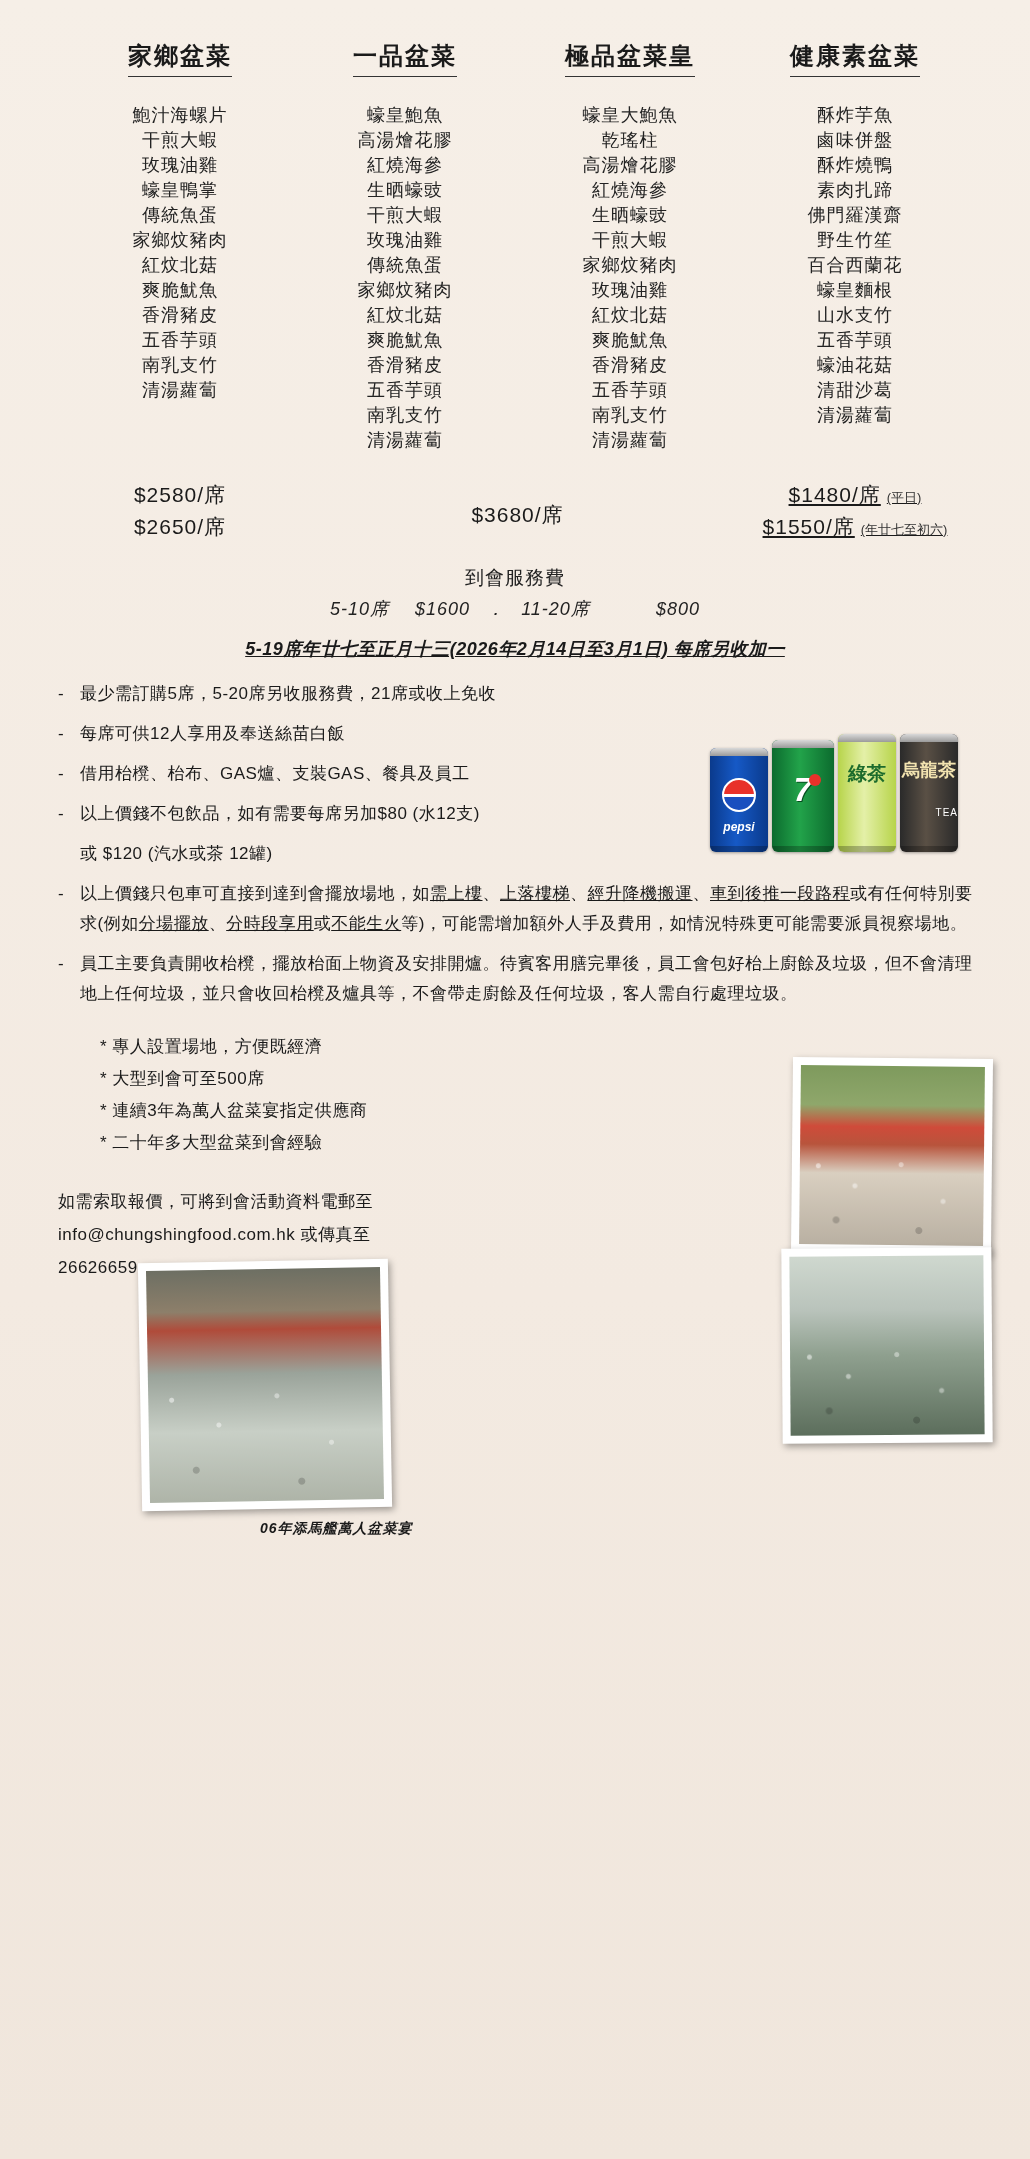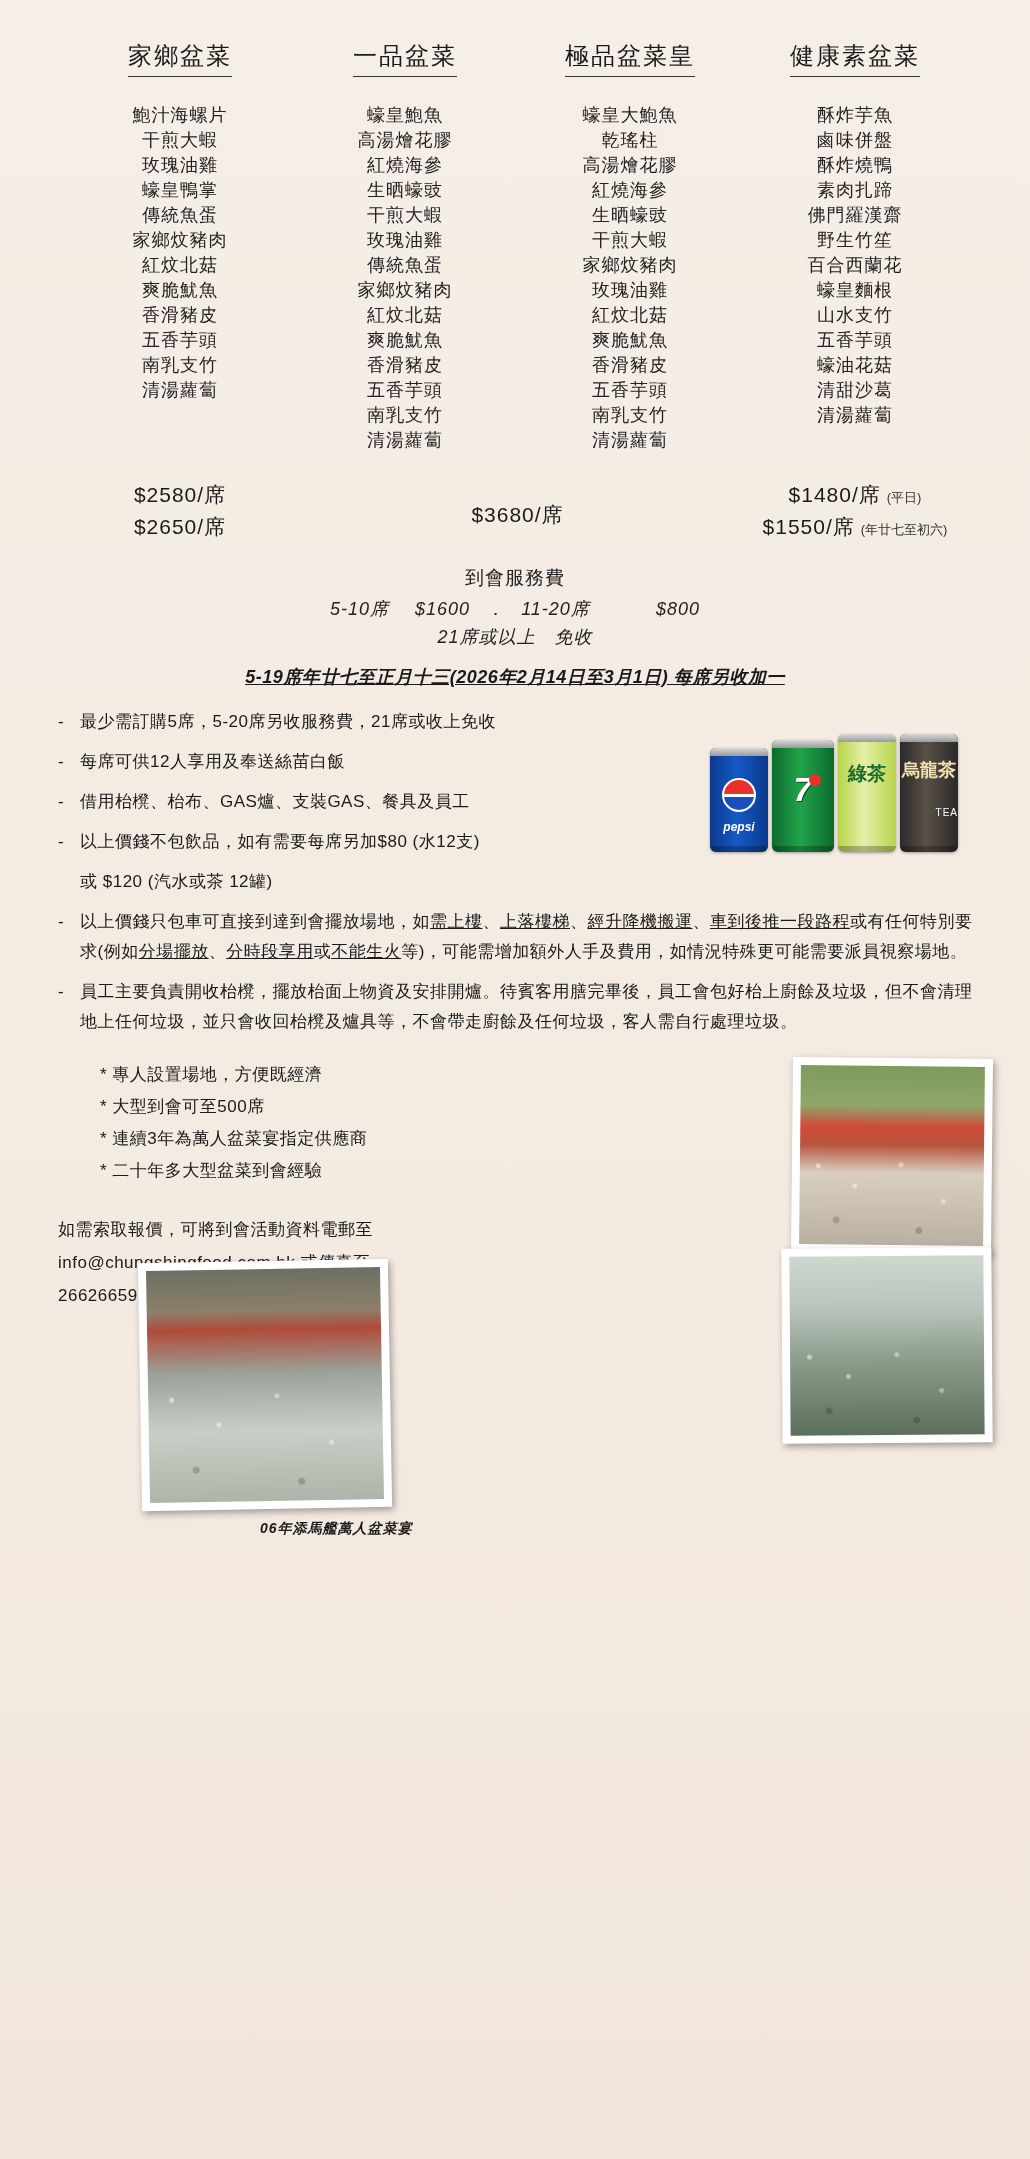--- a/index.html
+++ b/index.html
@@ -24,21 +24,21 @@
     justify-content:space-between;
     padding:0 55px 0 60px;
     margin-top:10px;
   }
   .col{
     width:160px;
     text-align:center;
   }
   .col-title{
     font-size:24px;
-    font-weight:normal;
+    font-weight:bold;
     letter-spacing:2px;
     border-bottom:1px solid #333;
     padding-bottom:4px;
     margin-bottom:26px;
     display:inline-block;
   }
   .dish{
     font-size:18px;
     line-height:25px;
     letter-spacing:1px;
@@ -65,20 +65,21 @@
   .pcol.mid{padding-top:20px;}
   .note-small{
     font-size:13px;
     color:#333;
   }
   .price-row{
     display:flex;
     justify-content:center;
     align-items:baseline;
     gap:6px;
+    text-decoration:underline;
   }
   .price-row .note-small{position:relative; top:0px;}
 
   
   .service{
     text-align:center;
     margin-top:22px;
     font-style:italic;
     color:#222;
   }
@@ -345,21 +346,20 @@
   <div class="service">
     <div class="title">到會服務費</div>
     <div class="line1">
       <span class="seg">5-10席</span>
       <span class="seg">$1600</span>
       <span>．</span>
       <span class="seg">11-20席</span>
       <span class="gap"></span>
       <span class="seg">$800</span>
     </div>
-    <div class="line2">21席或以上　免收</div>
   </div>
 
   <div class="cny-note">5-19席年廿七至正月十三(2026年2月14日至3月1日) 每席另收加一</div>
 
   <div class="terms">
 
     <div class="bullet">
       <span class="dash">-</span>
       <span class="txt">最少需訂購5席，5-20席另收服務費，21席或收上免收</span>
     </div>

